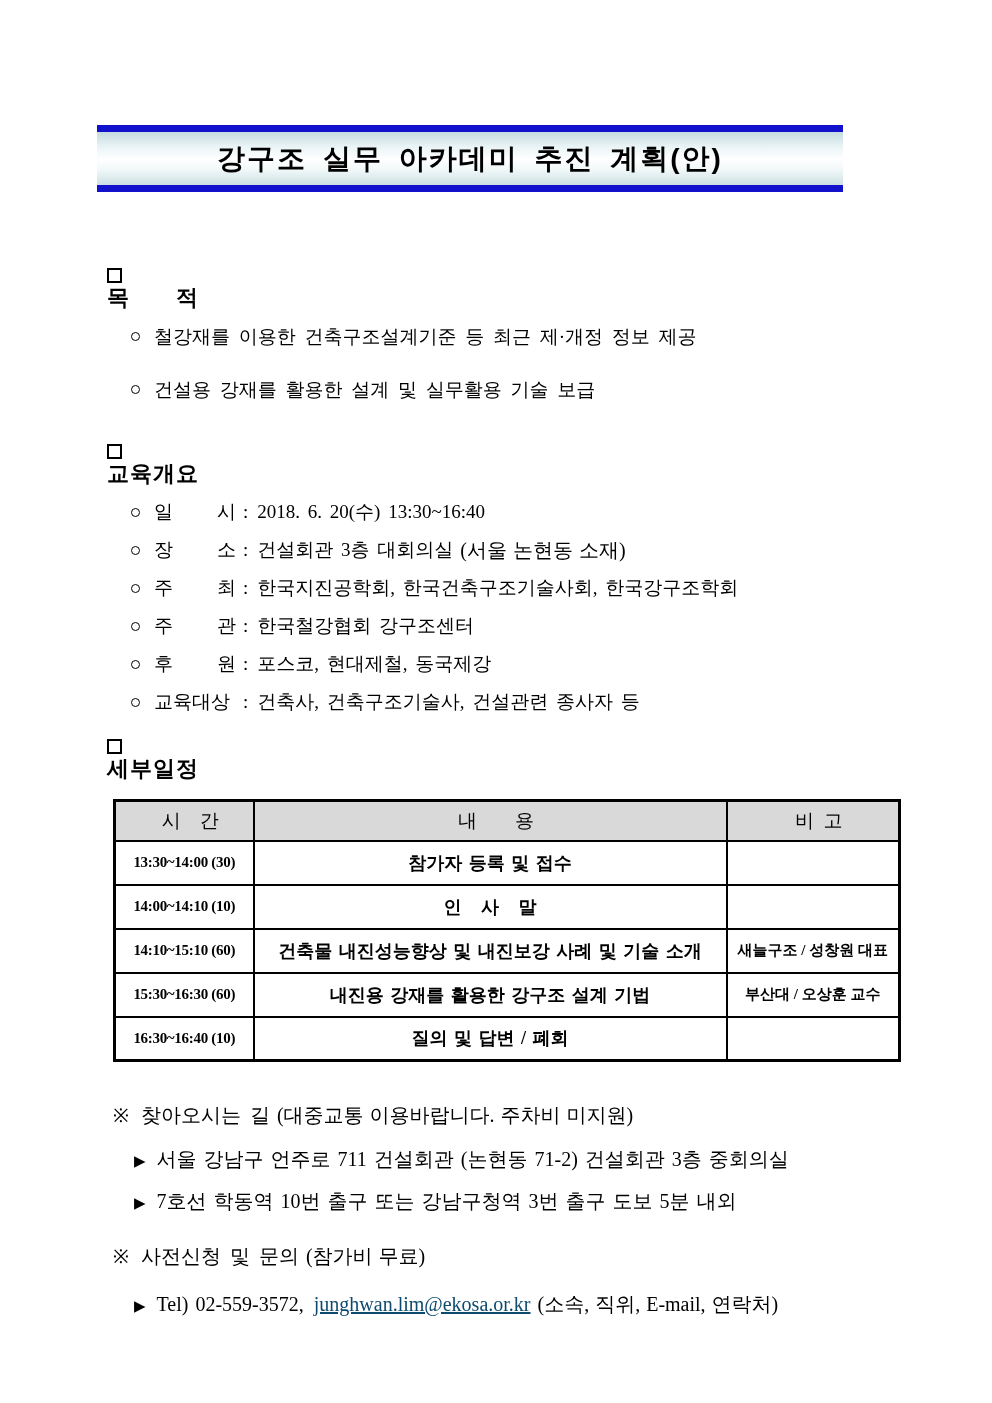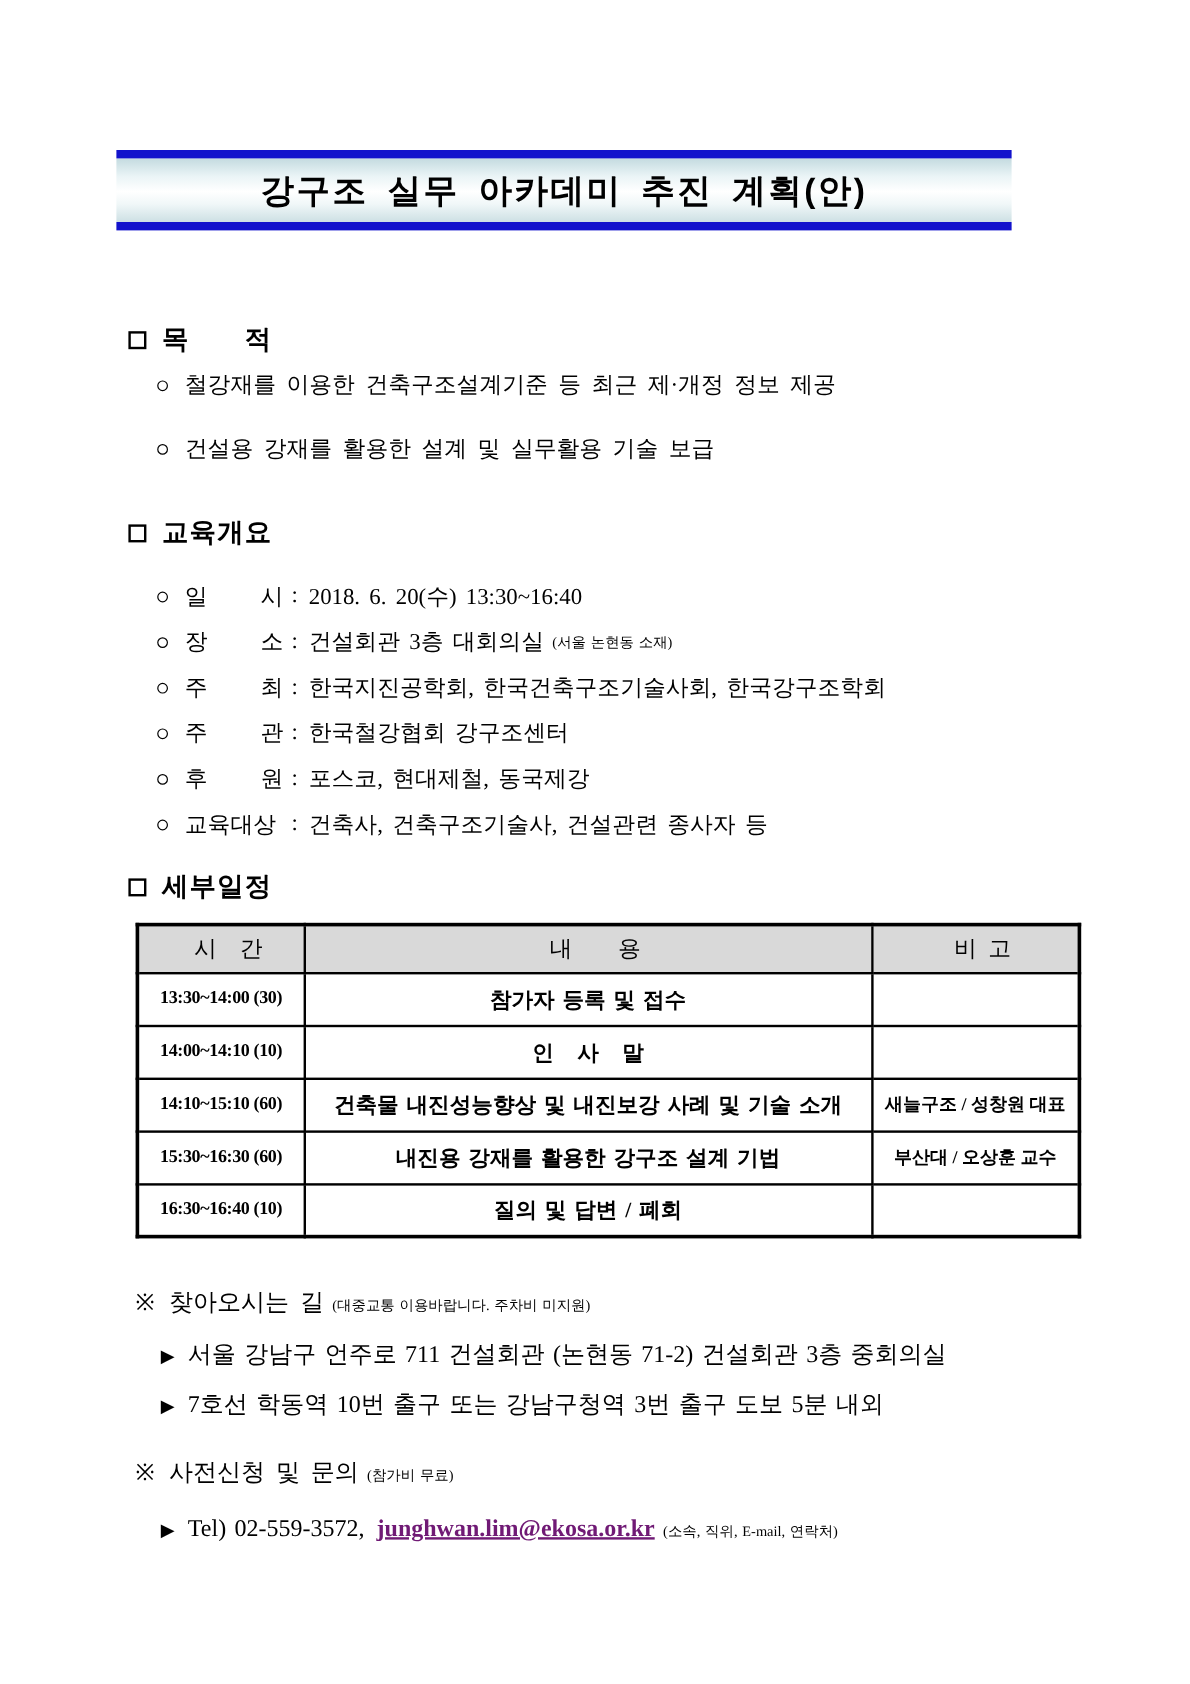--- a/index.html
+++ b/index.html
@@ -29,26 +29,26 @@
     font-family: "Liberation Sans", sans-serif;
     font-weight: 800;
     font-size: 28px;
     letter-spacing: 2px;
     word-spacing: 6px;
   }
 
   
   .sec-heading {
     display: flex;
-    align-items: center;
     margin-left: 107px;
     font-family: "Liberation Sans", sans-serif;
     font-weight: 800;
     font-size: 22px;
     letter-spacing: 1px;
+    flex-direction: column;
   }
   .sq-bullet {
     width: 15px; height: 15px;
     border: 2px solid #000;
     margin-right: 13px;
     flex: none;
   }
   .spread { display: inline-block; width: 92px; text-align: justify; text-align-last: justify; }
 
   
@@ -76,21 +76,21 @@
     word-spacing: 3px;
   }
   .ov-label {
     display: inline-block;
     width: 82px;
     text-align: justify;
     text-align-last: justify;
     white-space: nowrap;
   }
   .ov-colon { margin: 0 9px 0 7px; }
-  .sm-note { font-size: 12px; margin-left: 7px; word-spacing: 1px; text-align: center; }
+  .sm-note { font-size: 20px; margin-left: 7px; word-spacing: 1px; text-align: center; }
 
   
   table.schedule {
     margin: 15px 0 0 113px;
     width: 785px;
     border-collapse: collapse;
     table-layout: fixed;
     border: 3px solid #000;
   }
   table.schedule th, table.schedule td {
@@ -128,27 +128,27 @@
   .note-marker { margin-right: 12px; font-size: 19px; }
   .note-item {
     display: flex;
     align-items: baseline;
     margin-left: 134px;
     font-size: 20px;
     word-spacing: 2px;
     line-height: 40px;
   }
   .arrow-icon { font-size: 15px; margin-right: 11px; flex: none; }
-  a.email-link { color: #701a75; text-decoration: underline; font-weight: bold; }
+  a.email-link { color: #0c4a6e; text-decoration: underline; }
 
   .mt-purpose { margin-top: 76px; }
   .mt-p1 { margin-top: 24px; }
   .mt-p2 { margin-top: 9px; }
   .mt-overview { margin-top: 40px; }
-  .mt-ovrows { margin-top: 19px; }
+  .mt-ovrows { margin-top: 4px; }
   .mt-schedule { margin-top: 18px; }
   .mt-directions { margin-top: 40px; }
   .mt-diritems { margin-top: 10px; }
   .mt-contact { margin-top: 20px; }
   .mt-tel { margin-top: 12px; line-height: 44px; }
 </style>
 </head>
 <body>
 
 <div class="page">

